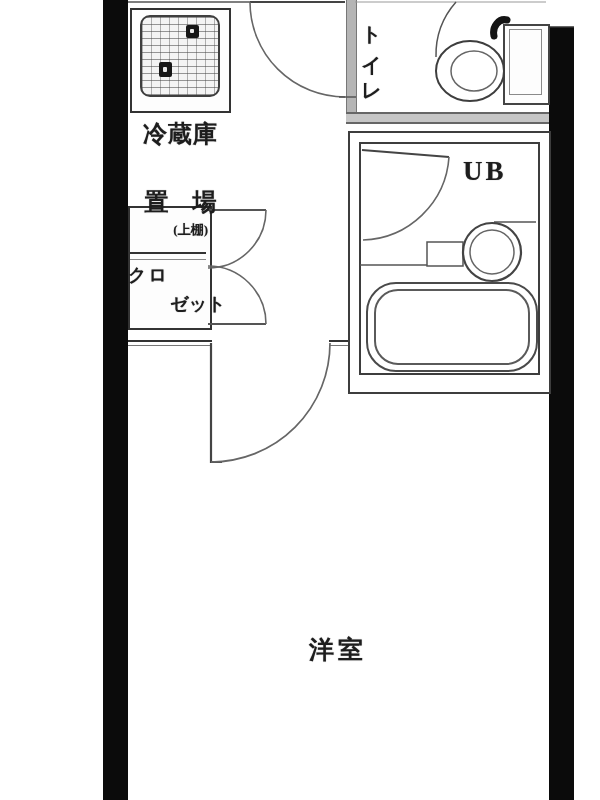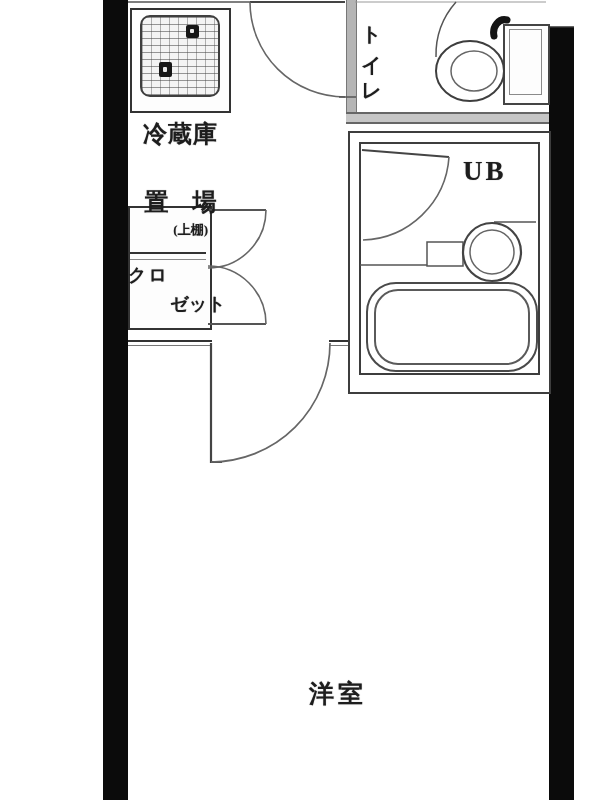--- a/index.html
+++ b/index.html
@@ -40,21 +40,21 @@
   .tank-inner{left:509px;top:29px;width:31px;height:64px;border:1px solid #8a8a8a;}
   
   .lbl{position:absolute;font-weight:bold;text-shadow:0 0 1px rgba(20,20,20,.45);white-space:pre;}
   .lbl-fridge1{left:133px;top:118px;width:95px;text-align:center;font-size:24px;letter-spacing:1px;}
   .lbl-fridge2{left:133px;top:158px;width:95px;text-align:center;font-size:24px;margin-top:28px;}
   .lbl-shelf{left:128px;top:221px;width:80px;text-align:right;font-size:13px;letter-spacing:0;}
   .lbl-closet1{left:128px;top:263px;width:80px;text-align:left;font-size:18px;letter-spacing:2px;}
   .lbl-closet2{left:128px;top:292px;width:80px;text-align:center;font-size:18px;margin-left:30px;}
   .lbl-toilet{left:360px;top:12px;width:26px;height:110px;writing-mode:vertical-rl;text-orientation:upright;font-size:20px;letter-spacing:6px;}
   .lbl-ub{left:448px;top:156px;font-size:27px;letter-spacing:3px;padding-left:15px;}
-  .lbl-room{left:298px;top:633px;width:80px;text-align:center;font-size:25px;letter-spacing:4px;margin-top:44px;}
+  .lbl-room{left:298px;top:633px;width:80px;text-align:center;font-size:25px;letter-spacing:4px;}
   
   #lines{position:absolute;left:0;top:0;pointer-events:none;}
 </style>
 </head>
 <body>
 
 <div id="canvas">
 
   <div class="abs wall wall-left"></div>
   <div class="abs wall wall-right"></div>

